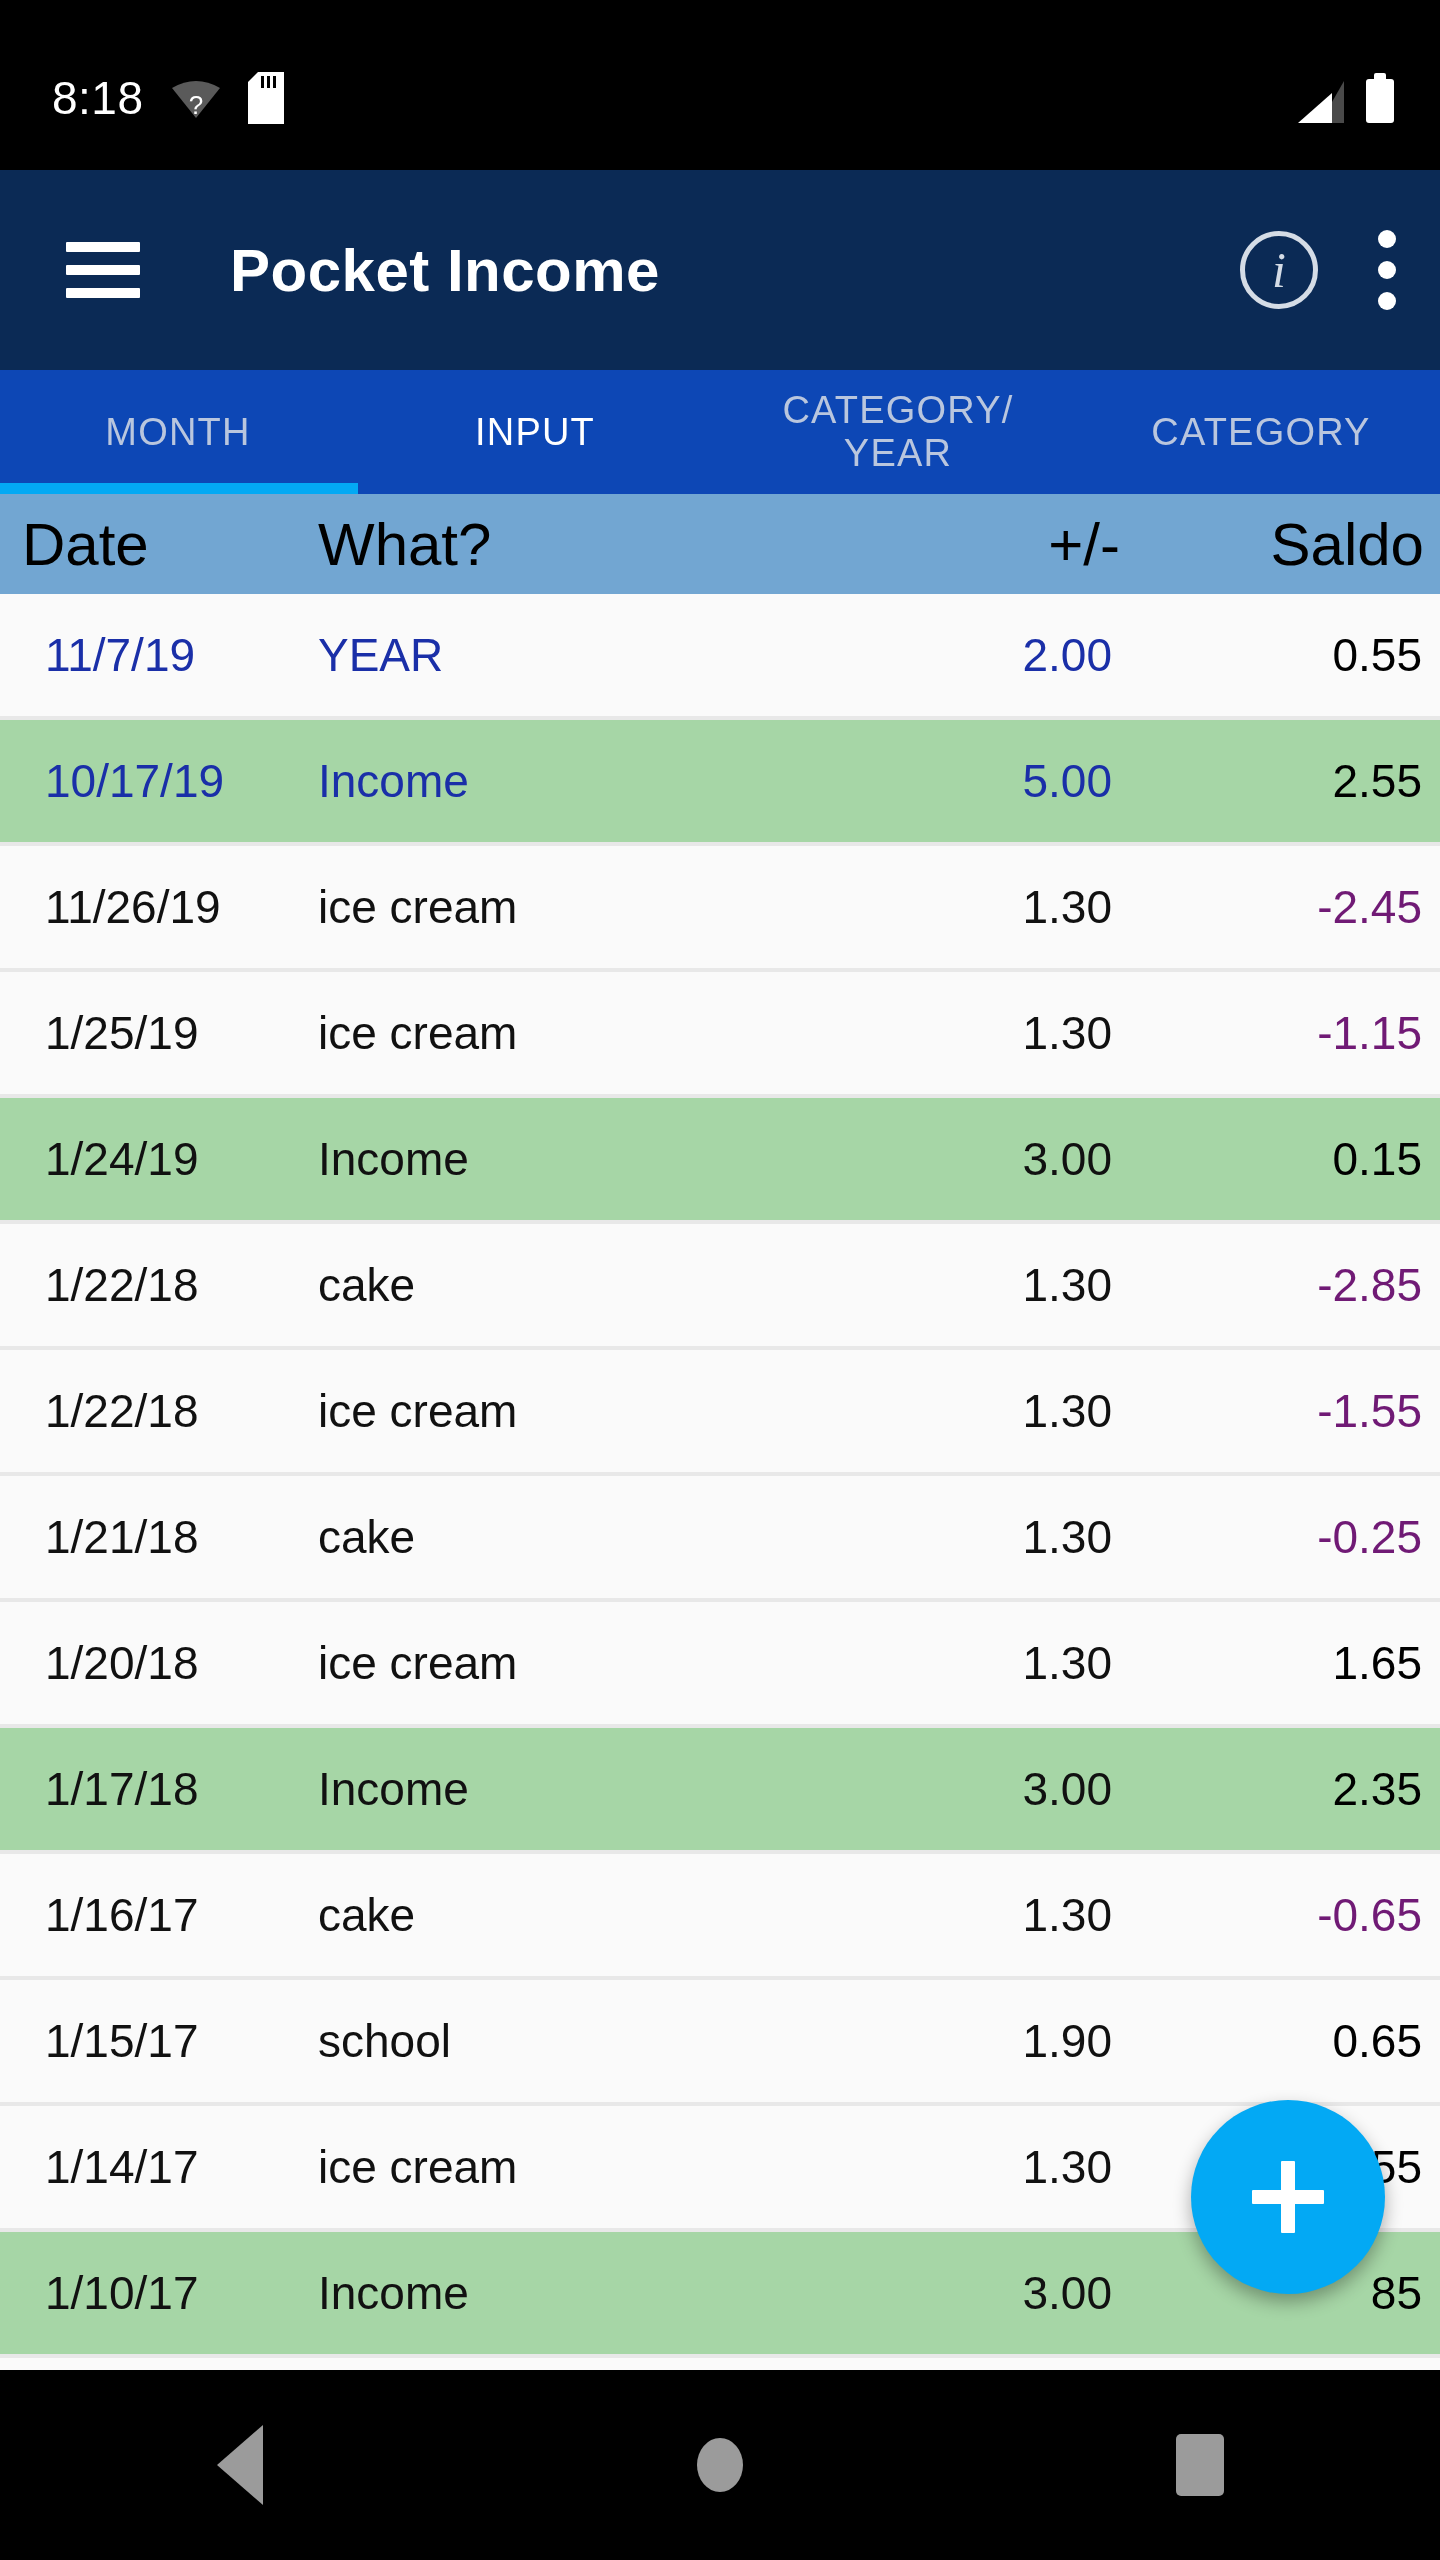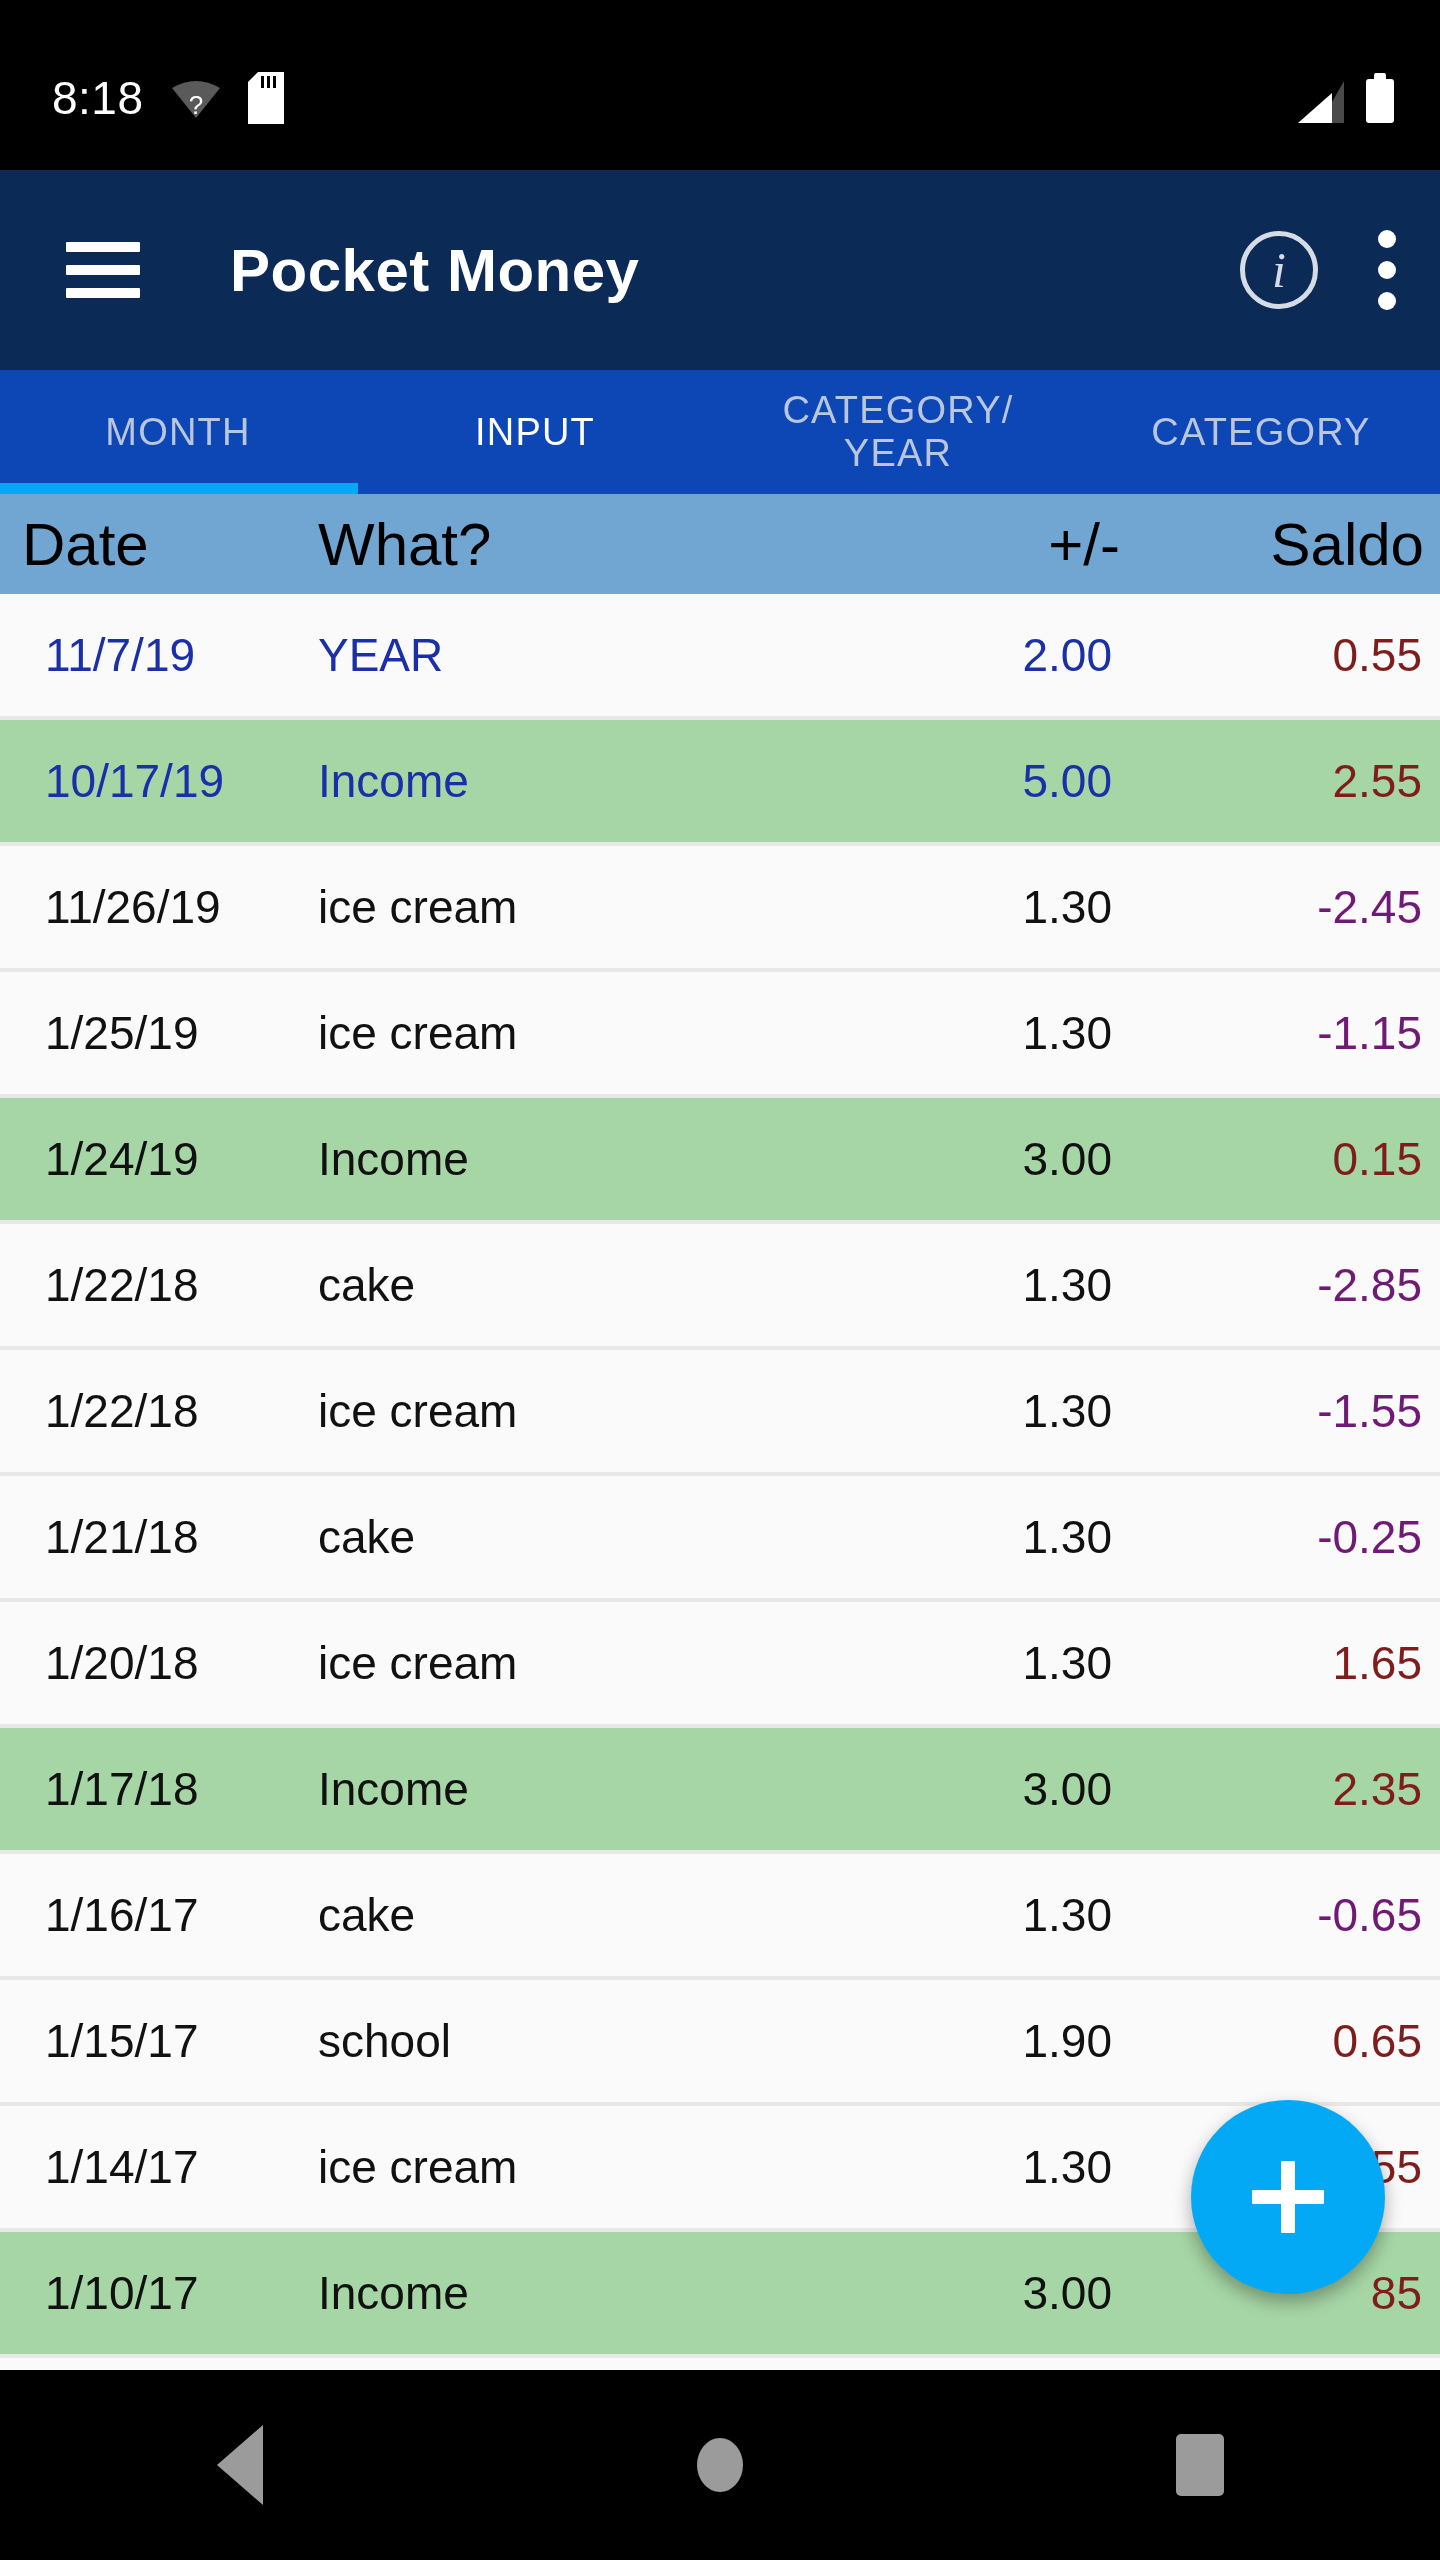--- a/index.html
+++ b/index.html
@@ -113,21 +113,21 @@
     display:flex; align-items:center;
   }
   .row.income{ background:#A6D6A6; }
   .row .c{ position:absolute; font-size:46px; }
   .c-date{ left:45px; }
   .c-what{ left:318px; }
   .c-amount{ right:328px; }
   .c-saldo{ right:18px; }
   .row.future .c-date, .row.future .c-what, .row.future .c-amount{ color:#1A2FA8; }
   .row .c-date, .row .c-what, .row .c-amount{ color:#111; }
-  .c-saldo.pos{ color:#7f1d1d; }
+  .c-saldo.pos{ color:#000000; }
   .c-saldo.neg{ color:#701a75; }
 
   
   .fab{
     position:absolute; left:1191px; top:2100px;
     width:194px; height:194px; border-radius:50%;
     background:#03A9F4;
     box-shadow:0 8px 18px rgba(0,0,0,.32);
     display:flex; align-items:center; justify-content:center;
     cursor:pointer; z-index:20;
@@ -181,21 +181,21 @@
     </div>
   </div>
 </div>
 
 <div class="app-bar">
   <div class="hamburger">
     <span></span>
       <span></span>
       <span></span>
   </div>
-  <div class="app-title">Pocket Money</div>
+  <div class="app-title">Pocket Income</div>
   <div class="appbar-actions">
     <div class="icon-info">
       <span>i</span>
     </div>
     <div class="icon-overflow">
       <i></i>
         <i></i>
         <i></i>
     </div>
   </div>

